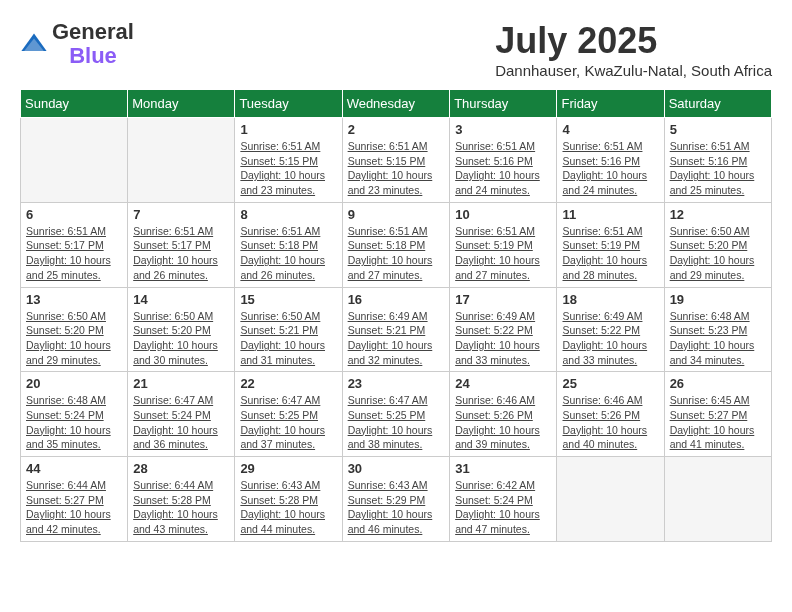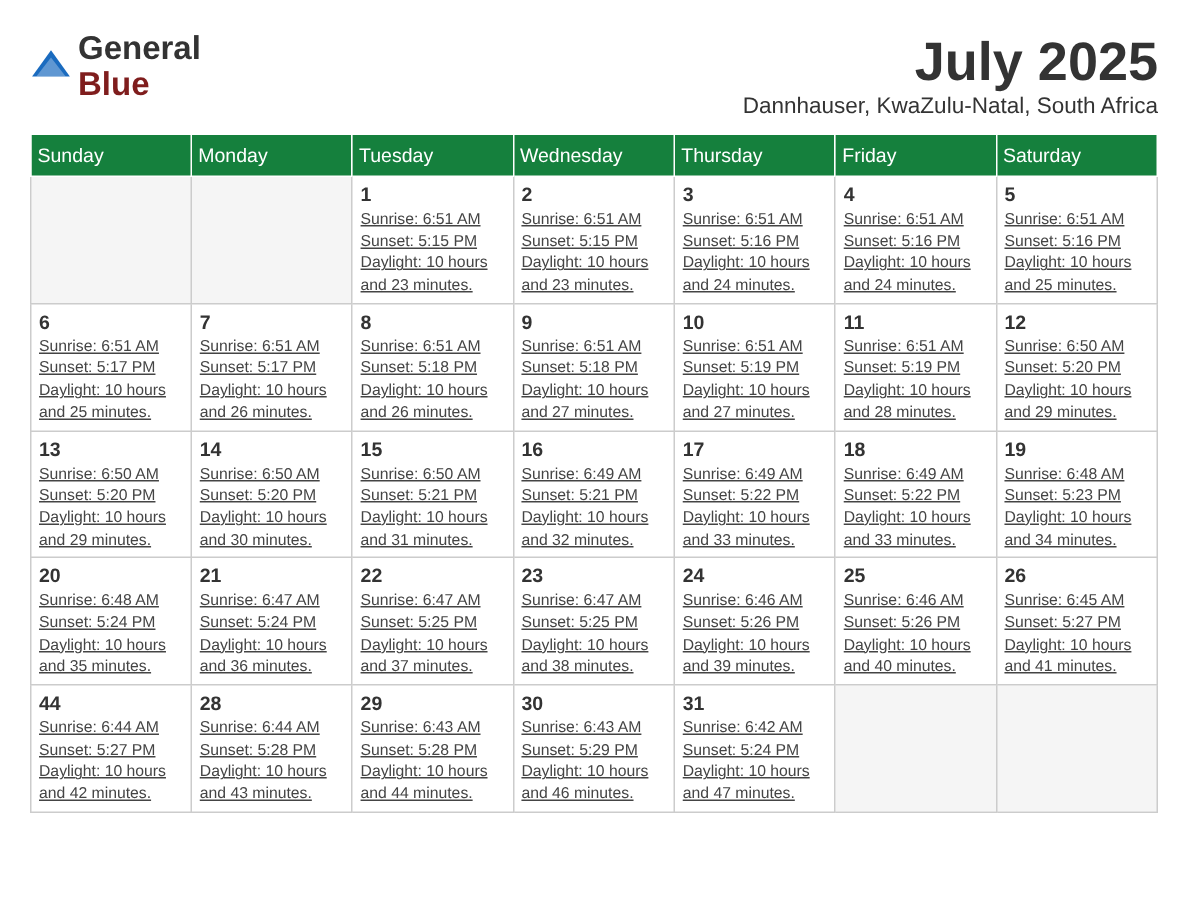--- a/index.html
+++ b/index.html
@@ -17,30 +17,31 @@
       margin-bottom: 10px;
     }
     .logo {
       display: flex;
       align-items: center;
     }
     .logo-text {
       font-size: 22px;
       font-weight: bold;
       line-height: 1.1;
+      text-align: center;
     }
     .logo-general { color: #333; }
-    .logo-blue { color: #7f1d1d; }
+    .logo-blue { color: #8b5cf6; }
     .logo-icon {
       width: 28px;
       height: 28px;
       margin-right: 4px;
     }
     .title-block {
-      text-align: right;
+      text-align: left;
     }
     .month-title {
       font-size: 36px;
       font-weight: bold;
       color: #333;
     }
     .location {
       font-size: 15px;
       color: #333;
     }

